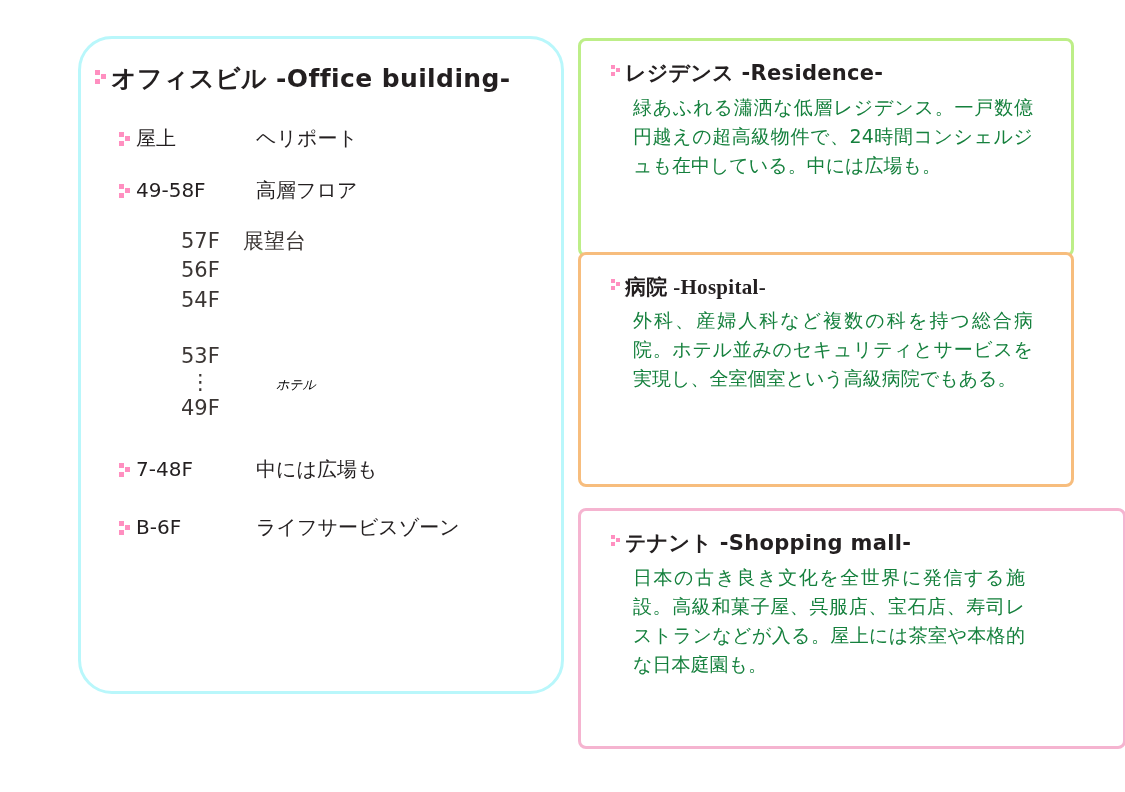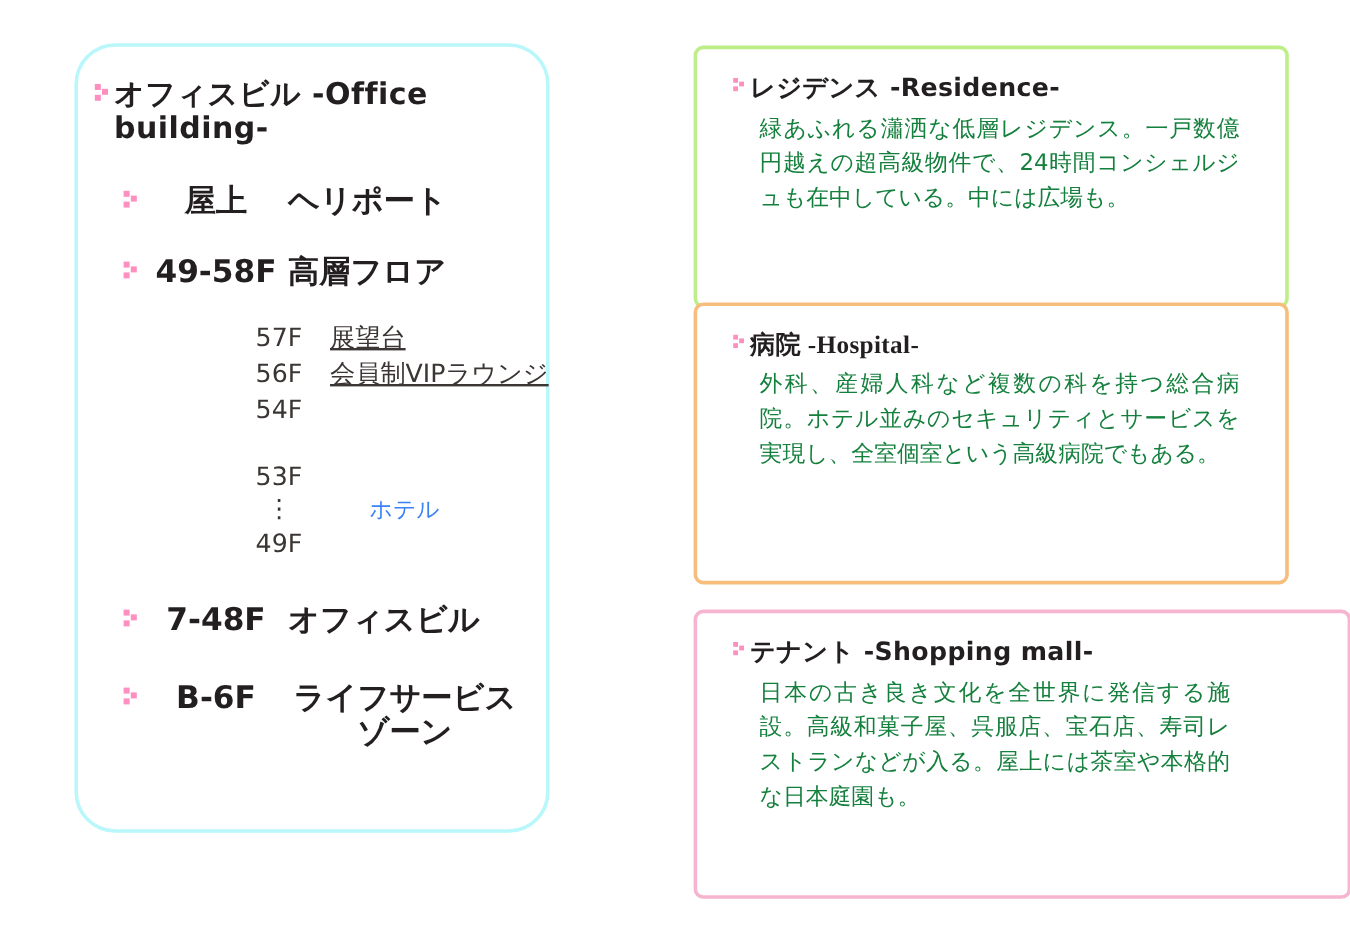--- a/index.html
+++ b/index.html
@@ -25,21 +25,21 @@
   
   .card {
     position: absolute;
     box-sizing: border-box;
     background: #ffffff;
     border-style: solid;
     border-width: 3px;
     border-radius: 8px;
   }
 
-  .card-left   { left: 62px;  top: 36px;  width: 396px; height: 658px;
+  .card-left   { left: 78px;  top: 36px;  width: 486px; height: 658px;
                  border-color: #b9f7fb; border-radius: 34px; }
   .card-green  { left: 578px; top: 38px;  width: 496px; height: 219px;
                  border-color: #bdee88; }
   .card-orange { left: 578px; top: 252px; width: 496px; height: 235px;
                  border-color: #f7bd7d; font-family: Liberation Serif, serif; }
   .card-pink   { left: 578px; top: 508px; width: 548px; height: 241px;
                  border-color: #f5b4d0; }
 
   
   .bullet {
@@ -77,25 +77,24 @@
   .hdr-l1 {
     font-size: 25px;
     font-weight: 700;
     letter-spacing: 0.4px;
     margin: 0 0 0 0;
     line-height: 1.1;
   }
   .hdr-l1 .bullet { margin: 5px 5px 0 0; }
 
   .hdr-l2 {
-    font-size: 26px;
-    font-weight: 700;
+    font-size: 20px;
+    font-weight: 400;
     line-height: 1.1;
     margin-left: 24px;
-    text-align: center;
   }
   .hdr-l2 .bullet { margin: 5px 6px 0 0; }
 
   .hdr-l2 .key {
     display: inline-block;
     min-width: 120px;
   }
 
   .gap-a { height: 34px; }
   .gap-b { height: 30px; }
@@ -106,47 +105,46 @@
   .floors {
     margin: 26px 0 0 86px;
     font-size: 21px;
     line-height: 1.42;
     font-weight: 400;
     color: #3b3634;
   }
   .floor-row {
     display: flex;
     align-items: baseline;
-    margin-left: 48px;
   }
   .floor-num {
     width: 62px;
     flex: 0 0 62px;
     text-align: left;
   }
   .floor-name {
     white-space: nowrap;
-    text-decoration: underline;
   }
 
   .floor-spacer { height: 26px; }
 
   .hotel-block {
     margin-top: 0;
   }
   .hotel-dots {
     letter-spacing: 0;
     line-height: 1.0;
     font-size: 21px;
     padding-left: 9px;
   }
   .hotel-label {
-    font-size: 19px;
+    font-size: 13px;
     padding-left: 24px;
-    color: #3b82f6;
+    color: #000000;
+    font-style: italic;
   }
 
   
   .r-inner {
     padding: 20px 26px 0 30px;
   }
   .r-title {
     display: flex;
     align-items: flex-start;
     font-size: 21px;
@@ -209,21 +207,20 @@
         <span class="val">高層フロア</span>
       </div>
 
       <div class="floors">
         <div class="floor-row">
           <span class="floor-num">57F</span>
           <span class="floor-name">展望台</span>
         </div>
         <div class="floor-row">
           <span class="floor-num">56F</span>
-          <span class="floor-name">会員制VIPラウンジ</span>
         </div>
         <div class="floor-row">
           <span class="floor-num">54F</span>
         </div>
 
         <div class="floor-spacer"></div>
 
         <div class="hotel-block">
           <div class="floor-row">
             <span class="floor-num">53F</span>
@@ -240,21 +237,21 @@
 
       <div class="gap-c"></div>
 
       <div class="row hdr-l2">
         <span class="bullet">
             <i></i>
             <i></i>
             <i></i>
           </span>
         <span class="key">7-48F</span>
-        <span class="val">オフィスビル</span>
+        <span class="val">中には広場も</span>
       </div>
 
       <div class="gap-d"></div>
 
       <div class="row hdr-l2">
         <span class="bullet">
             <i></i>
             <i></i>
             <i></i>
           </span>

